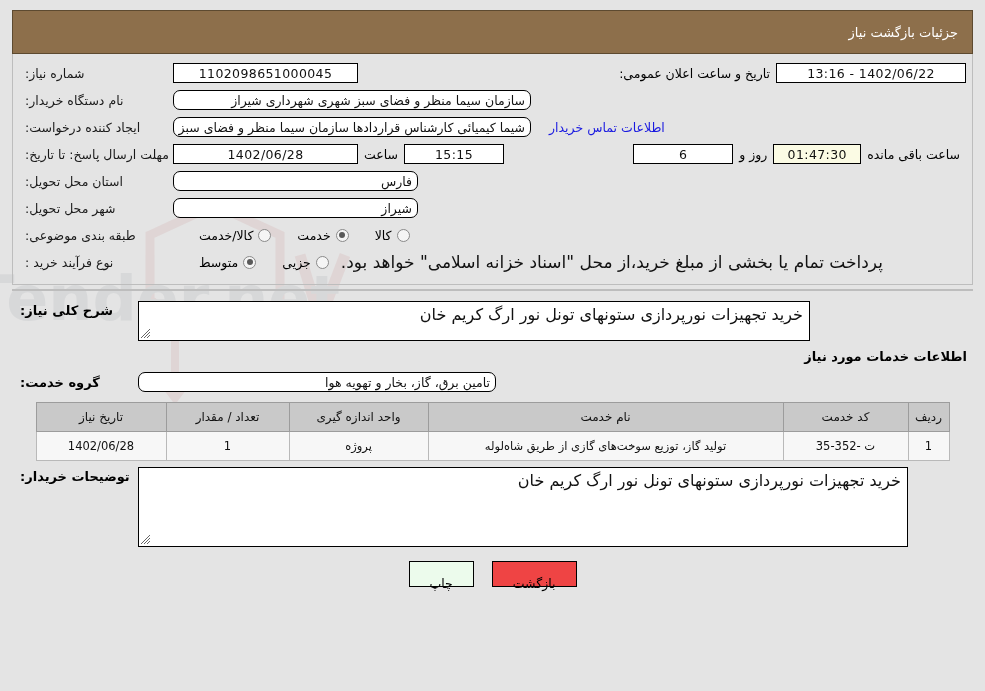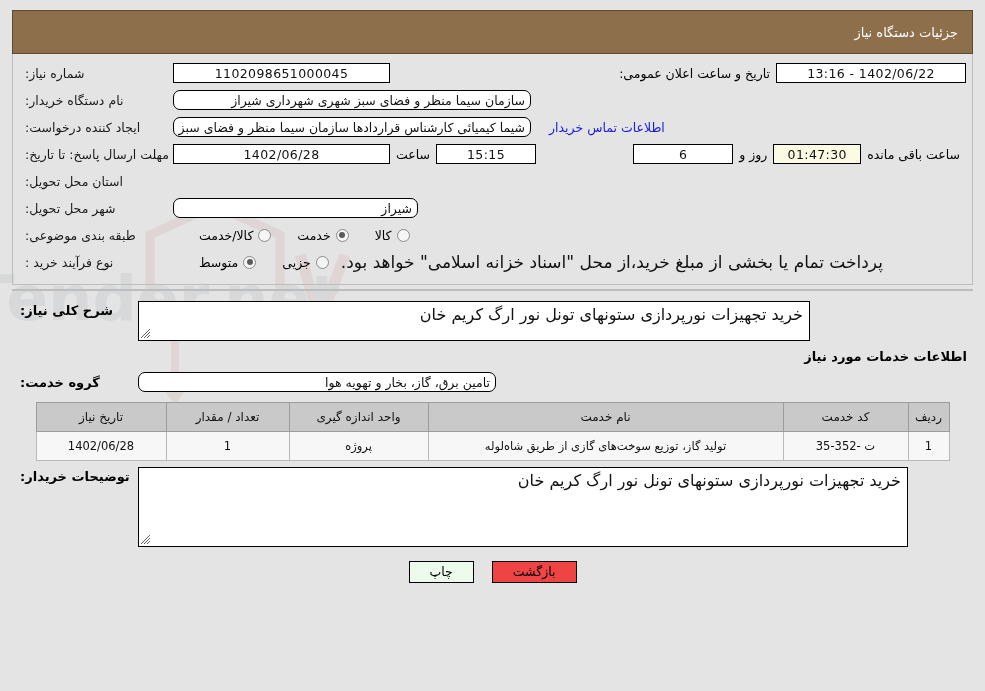--- a/index.html
+++ b/index.html
@@ -87,21 +87,21 @@
     text-align: center;
     overflow: hidden;
     white-space: nowrap;
     color: #111;
   }
   .fld.num { letter-spacing: .4px; }
   .fld.rtl-text { text-align: right; direction: rtl; border-radius: 7px; }
   .fld.yellow { background: #fbfbe4; }
 
   .w190 { width: 190px; }
-  .w185 { width: 217px; }
+  .w185 { width: 185px; }
   .w360 { width: 358px; }
   .w100 { width: 100px; }
   .w88  { width: 88px; }
   .w245 { width: 245px; }
 
   .inline-lbl {
     font-size: 12.5px;
     padding: 0 6px;
     white-space: nowrap;
   }
@@ -250,21 +250,21 @@
     align-items: center;
     gap: 18px;
     margin-top: 14px;
   }
   .btn {
     border: 1px solid #000;
     font-size: 12.5px;
     height: 22px;
     line-height: 20px;
     box-sizing: border-box;
-    padding: 0 20px;
+    padding: 12px 20px;
     cursor: pointer;
     text-align: center;
   }
   .btn.print  { background: #ecfbec; }
   .btn.back   { background: #ef4444; }
 
   .pad-right { margin-right: auto; }
 </style>
 </head>
 <body>
@@ -274,21 +274,21 @@
     <path d="M150 235 L215 205 L280 235 L280 300 Q215 345 150 300 Z" fill="none" stroke="#c98a8a" stroke-width="9"></path>
     <path d="M300 255 L320 320 L345 255" fill="none" stroke="#c98a8a" stroke-width="11"></path>
     <text x="340" y="320" font-family="DejaVu Sans, sans-serif" font-size="62" fill="#9aa0a6" font-weight="bold">AnaTender.net</text>
     <path d="M175 330 L175 395 M160 378 L175 398 L190 378" stroke="#c98a8a" stroke-width="8" fill="none"></path>
   </g>
 </svg>
 
 <div class="page">
 
   <div class="header-bar">
-    <span class="title">جزئیات دستگاه نیاز</span>
+    <span class="title">جزئیات بازگشت نیاز</span>
   </div>
 
   <div class="panel">
 
     <div class="frow">
       <div class="fld w190 num">1402/06/22 - 13:16</div>
       <span class="inline-lbl">تاریخ و ساعت اعلان عمومی:</span>
       <div class="pad-right"></div>
       <div class="fld w185 num">1102098651000045</div>
       <span class="lbl w150">شماره نیاز:</span>
@@ -314,20 +314,21 @@
       <div class="fld w100 num">6</div>
       <div class="pad-right"></div>
       <div class="fld w100 num">15:15</div>
       <span class="inline-lbl">ساعت</span>
       <div class="fld w185 num">1402/06/28</div>
       <span class="lbl w150">مهلت ارسال پاسخ: تا تاریخ:</span>
     </div>
 
     <div class="frow">
       <div class="pad-right"></div>
+      <div class="fld w245 rtl-text">فارس</div>
       <span class="lbl w150">استان محل تحویل:</span>
     </div>
 
     <div class="frow">
       <div class="pad-right"></div>
       <div class="fld w245 rtl-text">شیراز</div>
       <span class="lbl w150">شهر محل تحویل:</span>
     </div>
 
     <div class="frow">

